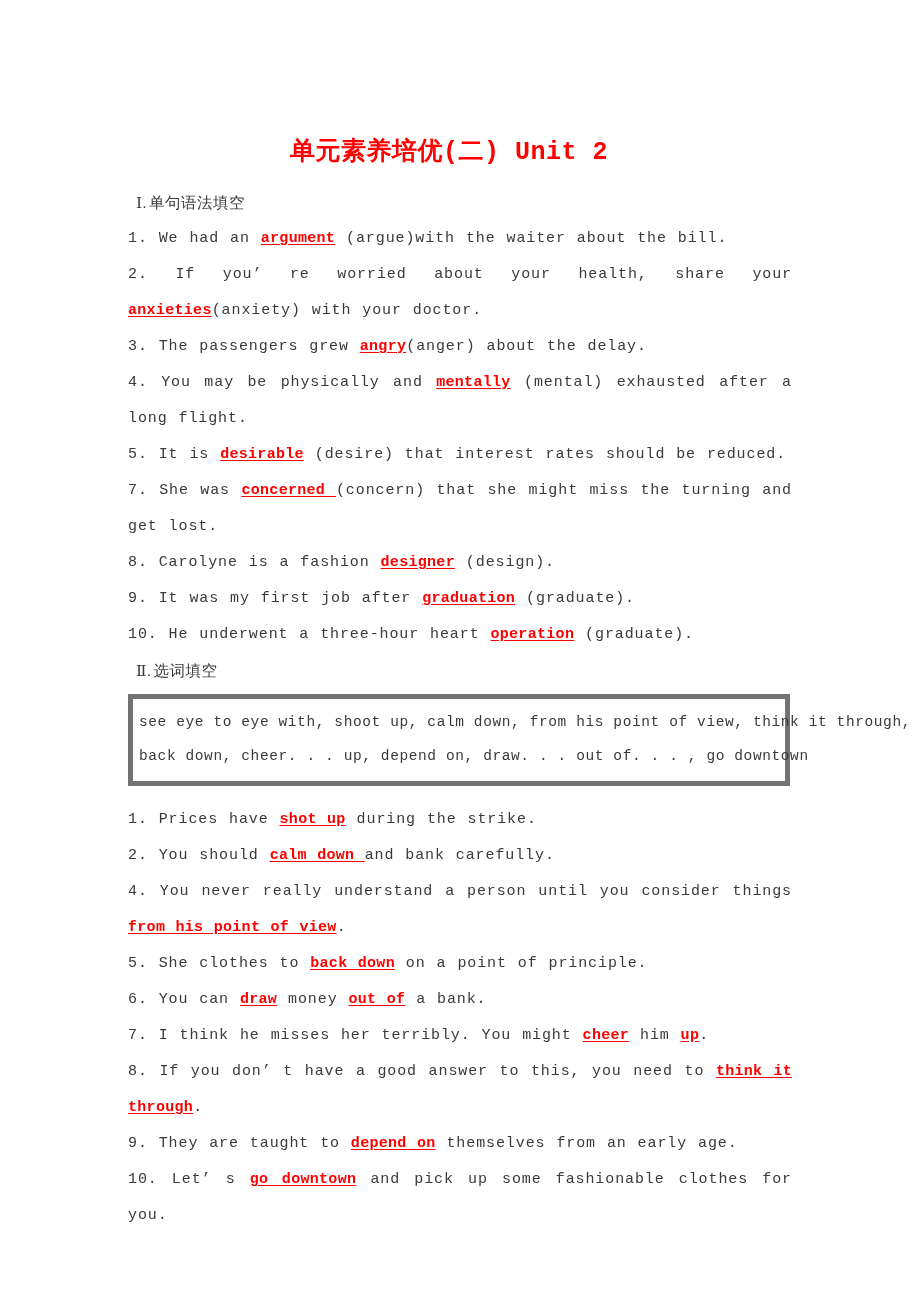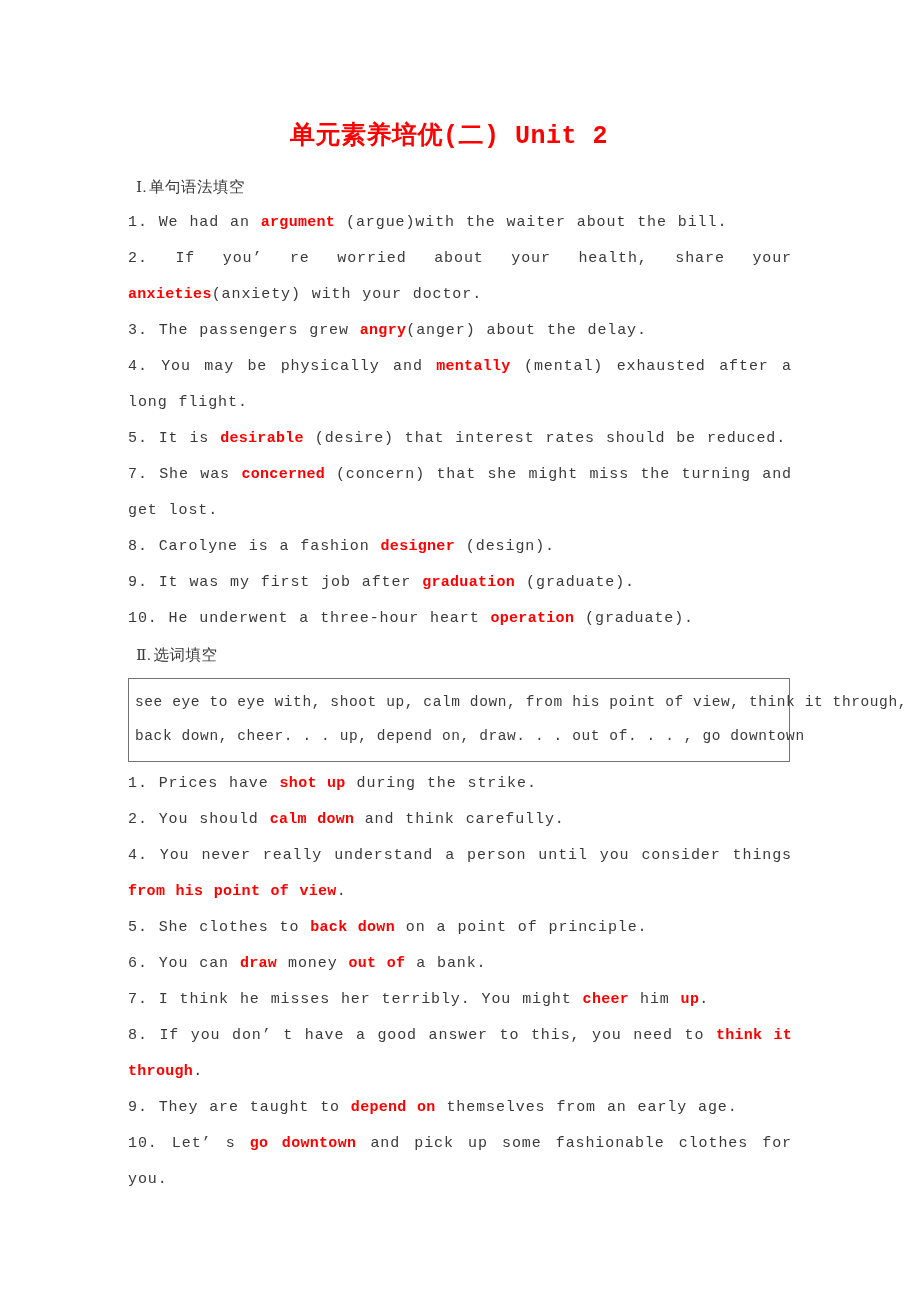--- a/index.html
+++ b/index.html
@@ -20,21 +20,21 @@
     height: 1302px;
     box-sizing: border-box;
     padding: 0;
   }
   .title {
     color: #ff0000;
     font-size: 25px;
     font-weight: bold;
     letter-spacing: 0.5px;
     text-align: center;
-    margin: 0;
+    margin: 16px;
     padding-top: 118px;
     padding-right: 22px;
     font-family: "Liberation Mono", "DejaVu Sans Mono", monospace;
     white-space: nowrap;
   }
   .body-wrap {
     padding-left: 128px;
     padding-right: 128px;
     margin-top: 18px;
   }
@@ -64,27 +64,28 @@
     text-align: justify;
     text-justify: inter-word;
     margin: 0;
   }
   .line .idx {
     letter-spacing: 0.9px;
   }
   .ans {
     color: #ff0000;
     font-weight: bold;
+    text-decoration: underline;
     text-underline-offset: 2px;
     letter-spacing: 0.3px;
   }
   .wordbox {
-    border: 1px solid #737373;
+    border: 5px solid #737373;
     box-sizing: border-box;
-    margin: 5px 0 4px 0;
+    margin: 5px 0 16px 0;
     padding: 6px 6px 8px 6px;
     width: 662px;
   }
   .wordbox .wbline {
     font-size: 14.5px;
     line-height: 34px;
     letter-spacing: 0.6px;
     font-family: "Liberation Mono", "DejaVu Sans Mono", monospace;
     color: #3a3a3a;
     white-space: nowrap;
@@ -139,21 +140,21 @@
 
     <div class="wordbox">
       <div class="wbline">see eye to eye with, shoot up, calm down, from his point of view, think it through,</div>
       <div class="wbline">back down, cheer. . . up, depend on, draw. . . out of. . . , go downtown</div>
     </div>
 
     <p class="line">
       <span class="idx">1.</span><span> Prices have </span><span class="ans">shot up</span><span> during the strike.</span>
     </p>
     <p class="line">
-      <span class="idx">2.</span><span> You should </span><span class="ans">calm down </span><span>and think carefully.</span>
+      <span class="idx">2.</span><span> You should </span><span class="ans">calm down </span><span>and bank carefully.</span>
     </p>
     <p class="line">
       <span class="idx">4.</span><span> You never really understand a person until you consider things </span><span class="ans">from his point of view</span><span>.</span>
     </p>
     <p class="line">
       <span class="idx">5.</span><span> She clothes to </span><span class="ans">back down</span><span> on a point of principle.</span>
     </p>
     <p class="line">
       <span class="idx">6.</span><span> You can </span><span class="ans">draw</span><span> money </span><span class="ans">out of</span><span> a bank.</span>
     </p>

